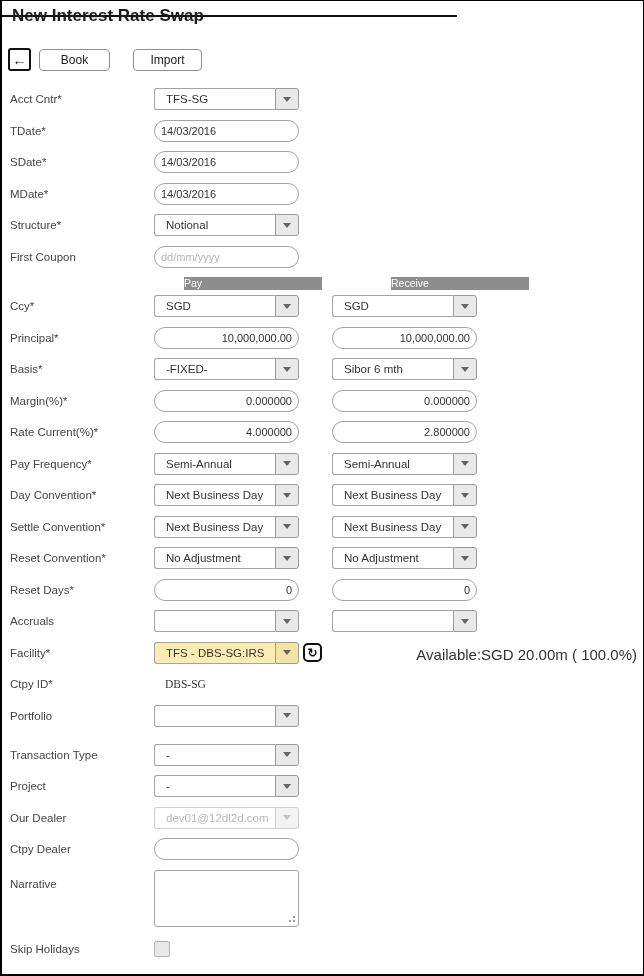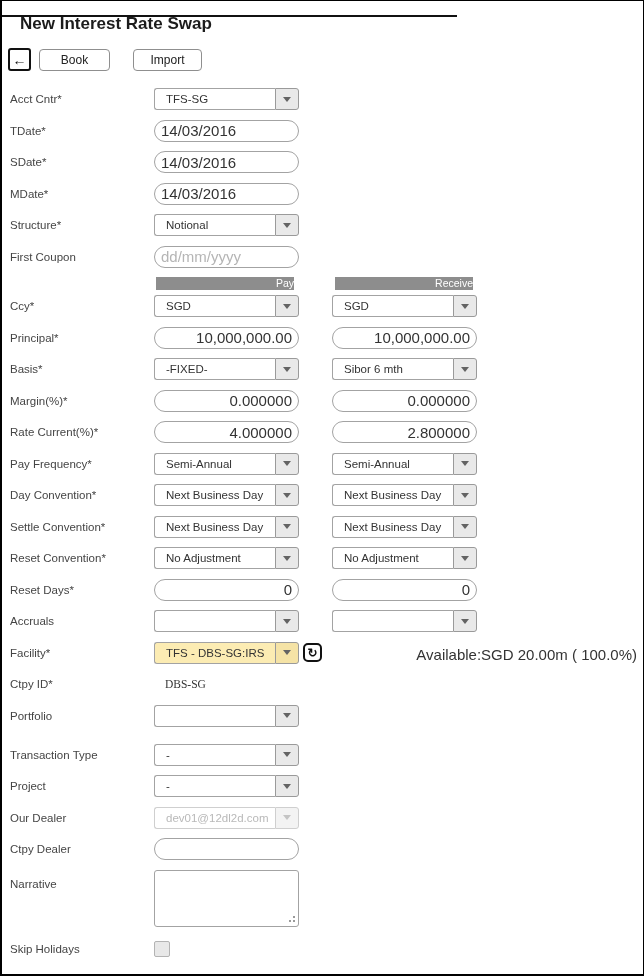--- a/index.html
+++ b/index.html
@@ -1,21 +1,21 @@
 <!DOCTYPE html>
 <html><head>
 <meta charset="utf-8">
 <style>
   html,body { margin:0; padding:0; background:#fff; }
   body { width:644px; height:976px; font-family:"Liberation Sans", sans-serif; }
   .frame { position:relative; width:644px; height:976px; box-sizing:border-box;
            border:1px solid #000; border-left-width:2px; border-bottom-width:2px;
            background:#fff; overflow:hidden; }
   .title-line { position:absolute; top:14px; left:0; width:455px; height:2px; background:#111; z-index:0; }
-  .title { position:relative; z-index:1; margin:12px; padding:1px 8px 0 6px; font-size:17px;
+  .title { position:relative; z-index:1; margin:4px; padding:1px 8px 0 6px; font-size:17px;
            font-weight:bold; color:#1c1c1c; }
   .toolbar { position:absolute; top:47px; left:6px; display:flex; align-items:center; z-index:1; }
   .back-btn { width:23px; height:23px; box-sizing:border-box; border:2px solid #111; border-radius:3px;
               background:#fff; display:flex; align-items:center; justify-content:center;
               font-size:14px; font-weight:bold; color:#111; padding:0; cursor:pointer; }
   .btn { height:22px; box-sizing:border-box; border:1px solid #8f8f8f; border-radius:4px; background:#fff;
          font-family:inherit; font-size:12px; color:#222; padding:0; cursor:pointer; }
   .btn.book { width:71px; margin-left:8px; }
   .btn.import { width:69px; margin-left:23px; }
 
@@ -37,31 +37,31 @@
              display:flex; align-items:center; justify-content:center; padding:0; cursor:pointer; }
   .tri { width:0; height:0; border-left:4px solid transparent; border-right:4px solid transparent;
          border-top:5px solid #636363; }
   .select.hl .sel-val { background:#fcecb3; }
   .select.hl .sel-btn { background:#f5e3a6; }
   .select.disabled .sel-val { color:#b9b9b9; border-color:#cfcfcf; }
   .select.disabled .sel-btn { background:#f3f3f3; border-color:#cfcfcf; }
   .select.disabled .tri { border-top-color:#c4c4c4; }
 
   .inp { width:145px; flex:0 0 145px; height:22px; box-sizing:border-box; border:1px solid #a3a3a3;
-         border-radius:11px; font-family:inherit; font-size:15px; color:#333; padding:0 6px; }
+         border-radius:11px; font-family:inherit; font-size:11px; color:#333; padding:0 6px; }
   .inp.num { text-align:right; }
   .inp::placeholder { color:#b5b5b5; }
 
   .col2 { margin-left:33px; }
 
   .colheads { display:flex; height:13px; margin-bottom:5px; }
   .colheads .sp1 { width:146px; }
   .colheads .sp2 { width:41px; }
   .bar { width:138px; height:13px; background:#8d8d8d; color:#fff; font-size:10.5px;
-         line-height:13px; text-align:right; }
+         line-height:13px; text-align:left;margin-left:28px; }
 
   .refresh-btn { width:19px; height:19px; box-sizing:border-box; margin-left:4px; border:2px solid #111;
                  border-radius:5px; background:#fff; color:#111; font-size:12px; font-weight:bold;
                  display:flex; align-items:center; justify-content:center; padding:0; cursor:pointer; }
   .available { position:absolute; right:4px; top:4px; font-size:15px; color:#333; white-space:nowrap; }
 
   .static-val { font-size:11.5px; color:#333; padding-left:11px;font-family:Liberation Serif, serif; }
 
   .ta-wrap { position:relative; width:145px; flex:0 0 145px; }
   .narrative { width:145px; height:57px; box-sizing:border-box; border:1px solid #a3a3a3;

